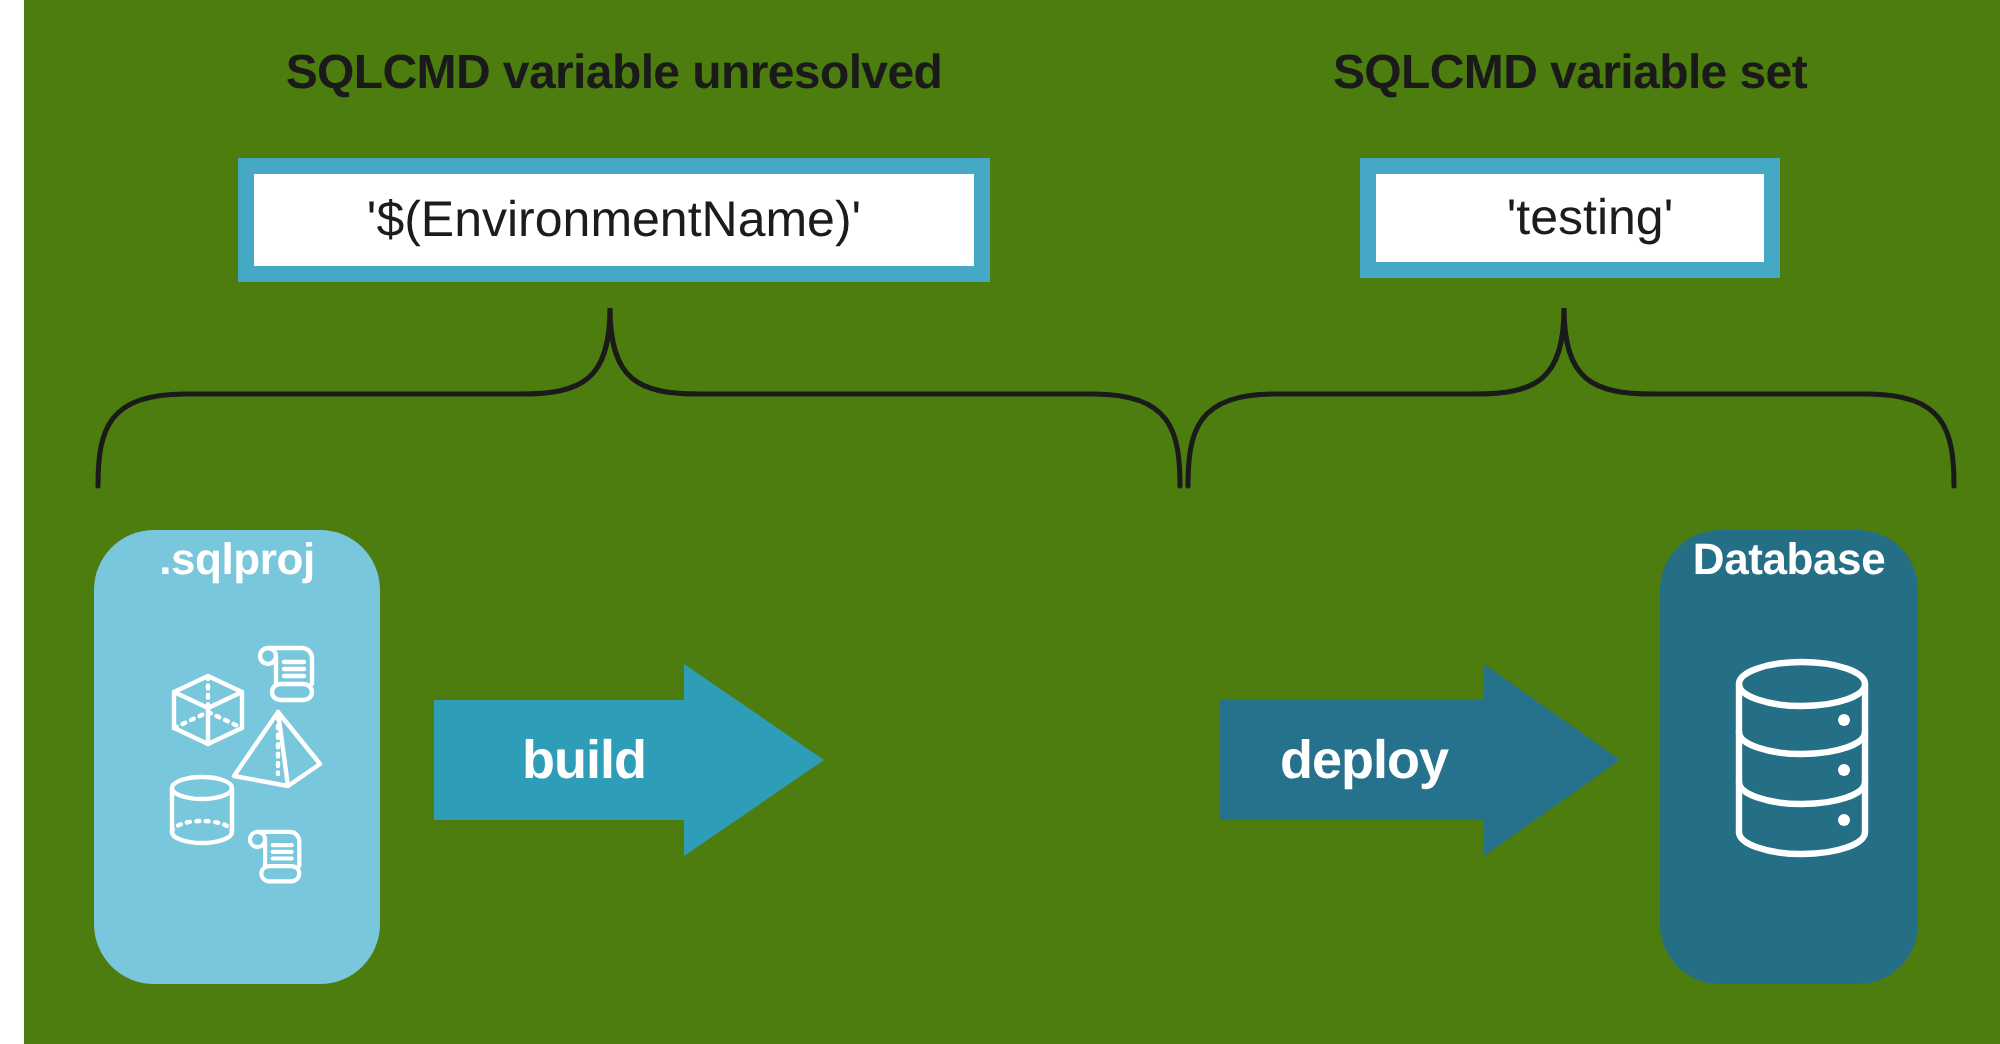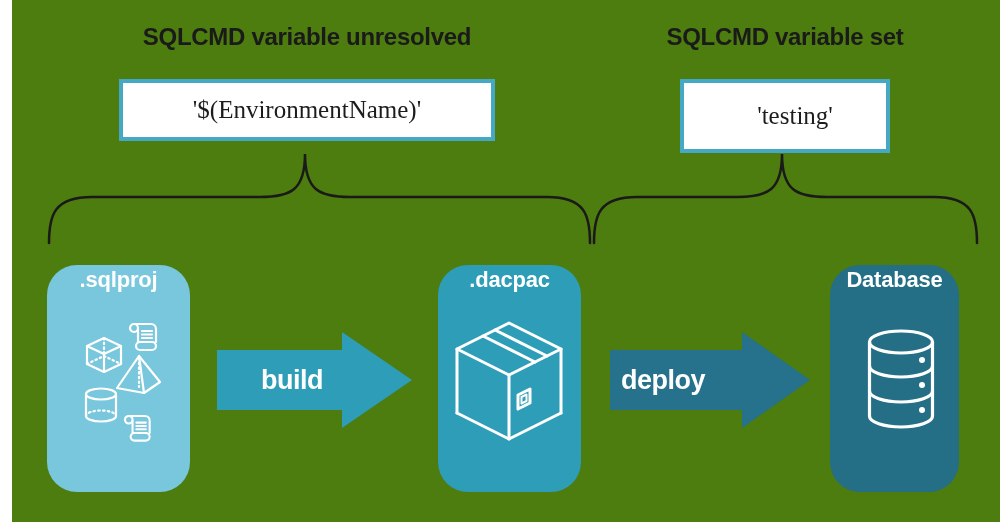--- a/index.html
+++ b/index.html
@@ -7,23 +7,23 @@
     position:relative;width:1000px;height:522px;background:#4d7c0f;overflow:hidden;
     font-family:"Liberation Sans", sans-serif;
     margin-left:12px;
   }
   .abs{position:absolute;}
   .heading{
     width:500px;text-align:center;font-size:24px;font-weight:bold;color:#1a1a1a;
     letter-spacing:-0.3px;
   }
   .codebox{
-    box-sizing:border-box;border:4px solid #a16207;background:#ffffff;
+    box-sizing:border-box;border:8px solid #a16207;background:#ffffff;
     display:flex;align-items:center;justify-content:center;
-    font-family:Liberation Serif, serif;font-size:25px;color:#1c1c1c;
+    font-family:Liberation Sans, sans-serif;font-size:25px;color:#1c1c1c;
     white-space:nowrap;
   }
   .card{
     box-sizing:border-box;width:143px;height:227px;border-radius:30px;
   }
   .card-title{
     text-align:center;padding-top:2px;font-size:22px;font-weight:bold;color:#ffffff;
     letter-spacing:-0.2px;
   }
   .arrow-label{
@@ -35,21 +35,21 @@
 </style>
 </head>
 <body>
 
 <div id="canvas">
 
   <div class="abs heading" style="left:45px;top:23px;">SQLCMD variable unresolved</div>
   <div class="abs heading" style="left:523px;top:23px;">SQLCMD variable set</div>
 
   <div class="abs codebox" style="left: 107px; top: 79px; width: 376px; height: 62px; border-color: rgb(69, 168, 196);">'$(EnvironmentName)'</div>
-  <div class="abs codebox" style="left: 668px; top: 79px; width: 210px; height: 74px; border-color: rgb(69, 168, 196); padding-left: 20px;">'testing'</div>
+  <div class="abs codebox" style="left: 668px; top: 79px; width: 210px; height: 60px; border-color: rgb(69, 168, 196); padding-left: 20px;">'testing'</div>
 
   <svg class="abs" style="left:0;top:0;" width="1000" height="522" viewBox="0 0 1000 522">
     <path d="M 37 243 C 37 215, 42 197, 80 197 L 248 197 C 279 197, 293 190, 293 154
              C 293 190, 307 197, 338 197 L 535 197 C 573 197, 578 215, 578 243" fill="none" stroke="#1a1a1a" stroke-width="2.5" stroke-linecap="round"></path>
     <path d="M 582 243 C 582 215, 587 197, 625 197 L 725 197 C 756 197, 770 190, 770 154
              C 770 190, 784 197, 815 197 L 922 197 C 960 197, 965 215, 965 243" fill="none" stroke="#1a1a1a" stroke-width="2.5" stroke-linecap="round"></path>
   </svg>
 
   <div class="abs card" style="left: 35px; top: 265px; background: rgb(121, 199, 220);">
     <div class="card-title">.sqlproj</div>
@@ -91,38 +91,25 @@
         <path d="M13 8 h10 M13 11.5 h10 M13 15 h10"></path>
       </g>
     </svg>
   </div>
 
   <svg class="abs" style="left:205px;top:330px;" width="200" height="100" viewBox="0 0 200 100">
     <polygon points="0,20 125,20 125,2 195,50 125,98 125,80 0,80" style="fill: rgb(46, 157, 183);"></polygon>
   </svg>
   <div class="abs arrow-label" style="left:215px;top:350px;width:130px;height:60px;">build</div>
 
-  <div class="abs card" style="left: 426px; top: 265px; background: rgb(46, 157, 183);">
-    <div class="card-title">.dacpac</div>
-    <svg class="abs" style="left:14px;top:52px;" width="115" height="136" viewBox="0 0 115 136">
-      <g class="wire" stroke-width="3">
-        <path d="M57 6 L109 32 L57 58 L5 32 Z"></path>
-        <path d="M5 32 V96 M109 32 V96 M57 58 V122"></path>
-        <path d="M5 96 L57 122 L109 96"></path>
-        <path d="M31 19 L83 45 M43 13 L95 39"></path>
-        <polygon points="66,78 78,72 78,86 66,92"></polygon>
-        <polygon points="69.5,80 74.5,77.5 74.5,84 69.5,86.5" stroke-width="2"></polygon>
-      </g>
-    </svg>
-  </div>
 
   <svg class="abs" style="left:598px;top:330px;" width="202" height="100" viewBox="0 0 202 100">
     <polygon points="0,20 132,20 132,2 200,50 132,98 132,80 0,80" style="fill: rgb(38, 113, 140);"></polygon>
   </svg>
-  <div class="abs arrow-label" style="left:581px;top:350px;width:140px;height:60px;">deploy</div>
+  <div class="abs arrow-label" style="left:600px;top:350px;width:140px;height:60px;">deploy</div>
 
   <div class="abs card" style="left: 818px; top: 265px; width: 129px; background: rgb(36, 111, 133);">
     <div class="card-title">Database</div>
     <svg class="abs" style="left:33px;top:64px;" width="76" height="102" viewBox="0 0 76 102">
       <g class="wire" stroke-width="3.2">
         <ellipse cx="38" cy="13" rx="31.5" ry="11"></ellipse>
         <path d="M6.5 13 V87 M69.5 13 V87"></path>
         <path d="M6.5 87 A31.5 11 0 0 0 69.5 87"></path>
         <path d="M6.5 37 A31.5 11 0 0 0 69.5 37"></path>
         <path d="M6.5 62 A31.5 11 0 0 0 69.5 62"></path>

